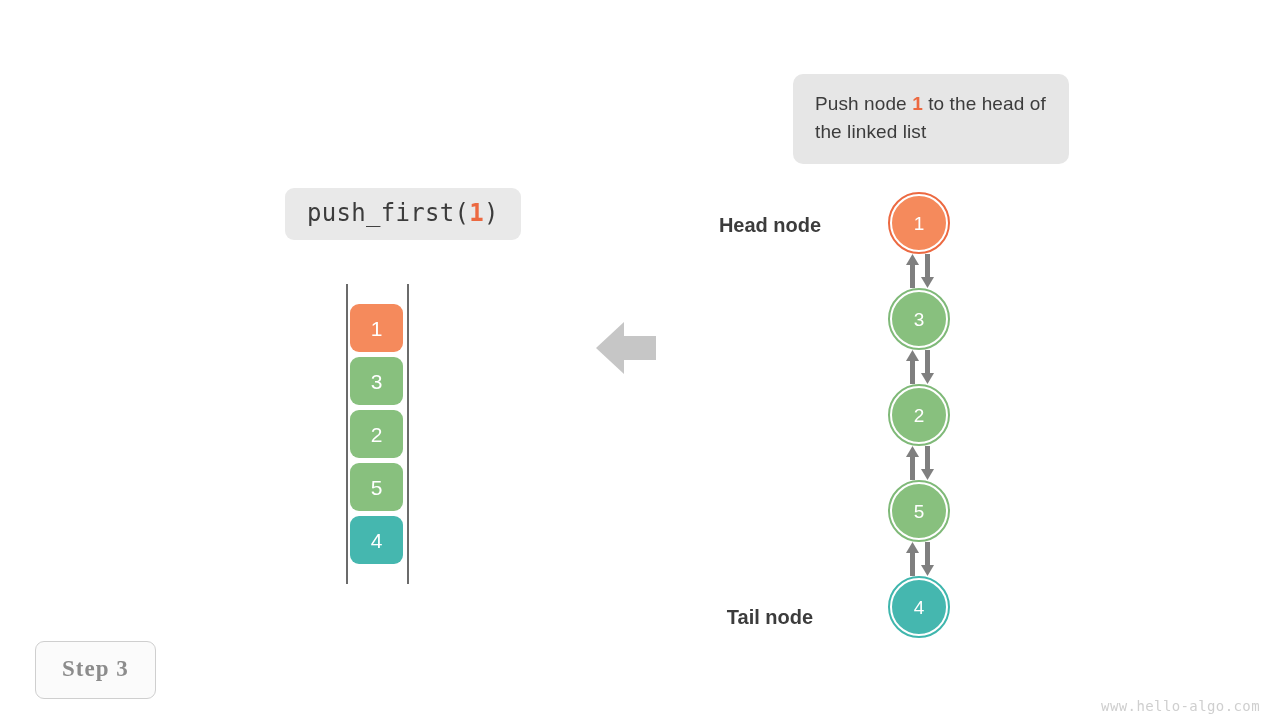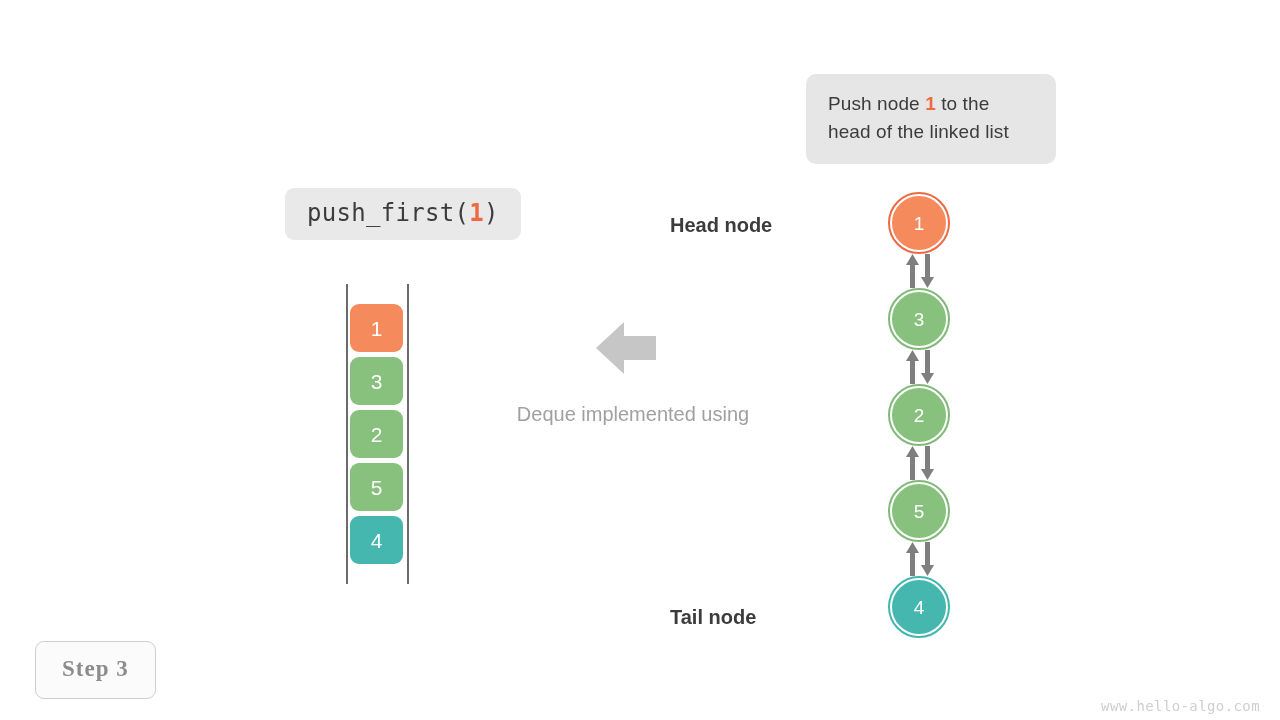--- a/index.html
+++ b/index.html
@@ -16,30 +16,29 @@
     -webkit-font-smoothing: antialiased;
   }
 
   
   .abs { position: absolute; }
 
   
   .callout {
     left: 793px;
     top: 74px;
-    width: 250px;
+    width: 276px;
     box-sizing: border-box;
     padding: 16px 22px 18px 22px;
     background: #e6e6e6;
     border-radius: 10px;
     color: #3c3c3c;
     font-size: 19px;
     line-height: 28px;
     letter-spacing: .1px;
-    margin-left: 13px;
   }
   .callout .hl {
     color: #ec6941;
     font-weight: bold;
   }
 
   
   .code-pill {
     left: 285px;
     top: 188px;
@@ -155,21 +154,21 @@
     width: 44px;
     z-index: 1;
   }
 
   
   .side-label {
     color: #3c3c3c;
     font-size: 20px;
     font-weight: bold;
     white-space: nowrap;
-    text-align: left;
+    text-align: center;
   }
   .label-head { left: 670px; top: 214px; width: 200px; }
   .label-tail { left: 670px; top: 606px; width: 200px; }
 
   
   .step-badge {
     left: 35px;
     top: 641px;
     padding: 14px 26px 16px 26px;
     background: #fbfbfb;
@@ -216,21 +215,20 @@
     </div>
 </div>
 
 <div class="abs big-arrow">
   <svg width="60" height="52" viewBox="0 0 60 52" xmlns="http://www.w3.org/2000/svg">
     <path d="M 0 26 L 28 0 L 28 14 L 60 14 L 60 38 L 28 38 L 28 52 Z" fill="#c6c6c6"></path>
   </svg>
 </div>
 
 <div class="abs caption">
-  <div>Deque implemented using</div>
 </div>
 
 <div class="abs ll" id="linked-list">
     <div class="link" style="top: 60px; height: 34px;"><svg width="44" height="34" viewBox="0 0 44 34" xmlns="http://www.w3.org/2000/svg">
         <g fill="#7f7f7f">
           <rect x="12" y="9" width="5" height="25"></rect>
           <path d="M 14.5 0 L 21 11 L 8 11 Z"></path>
           <rect x="27" y="0" width="5" height="25"></rect>
           <path d="M 29.5 34 L 23 23 L 36 23 Z"></path>
         </g>

